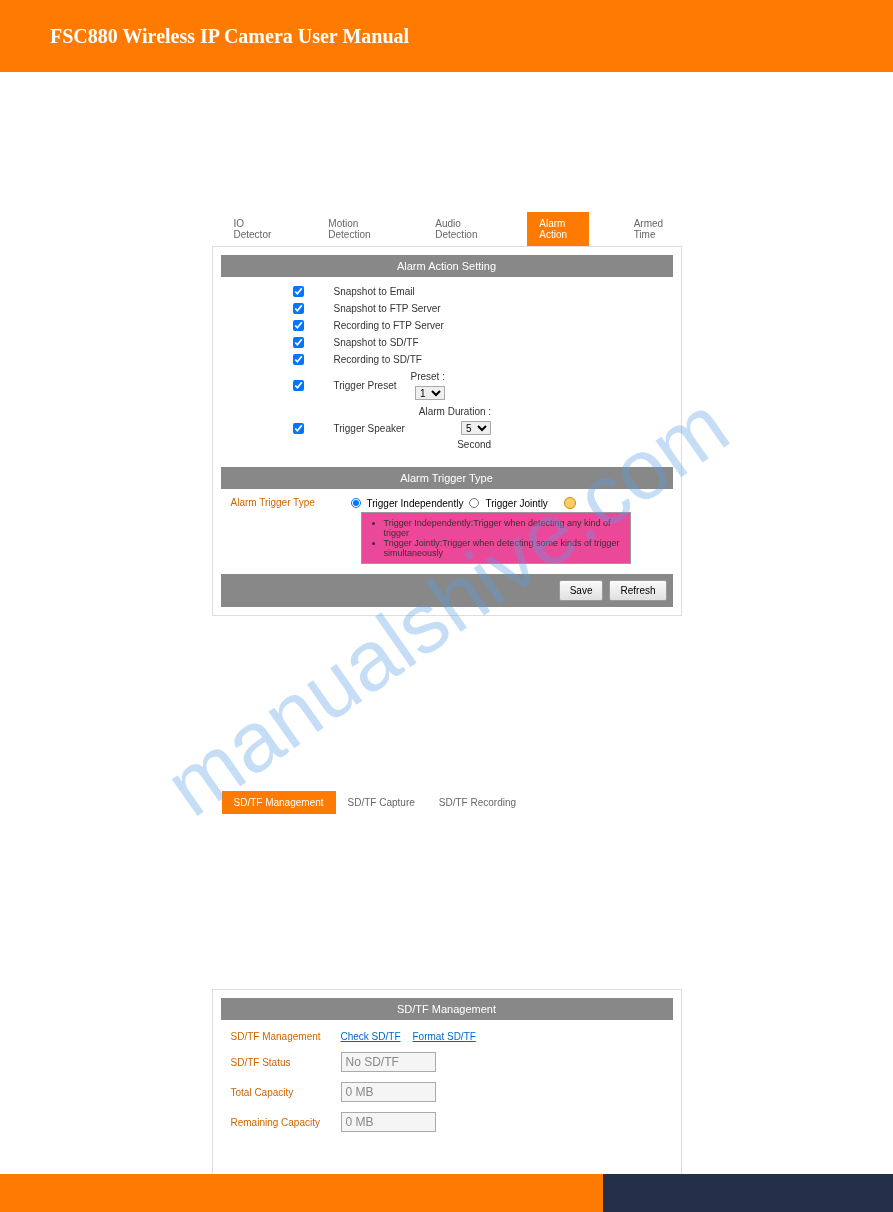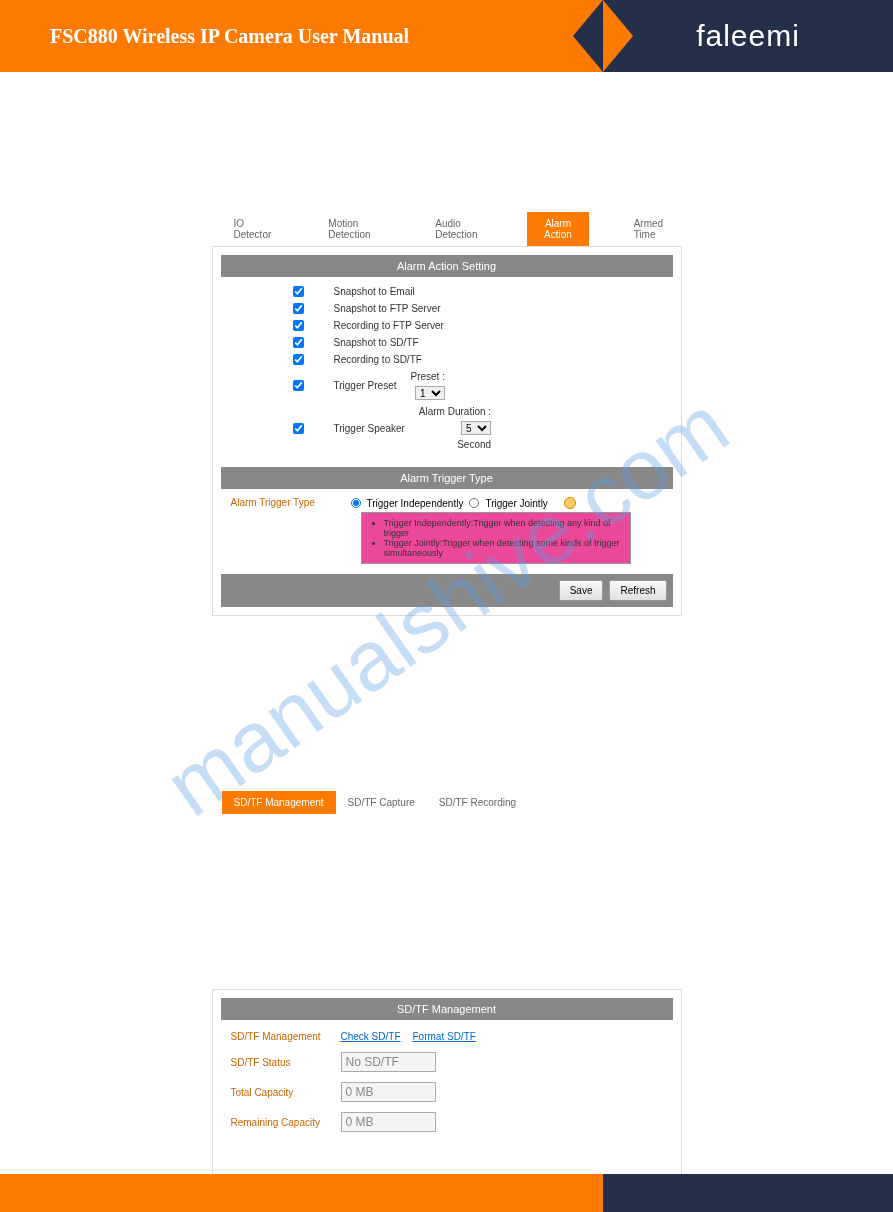--- a/index.html
+++ b/index.html
@@ -13,21 +13,21 @@
   .header-right::before { content: ""; position: absolute; left: -30px; top: 0; width: 0; height: 0; border-top: 36px solid transparent; border-bottom: 36px solid transparent; border-right: 30px solid #24304a; }
   .logo { color: #fff; font-size: 30px; font-weight: 300; letter-spacing: 1px; }
   
   .watermark { position: absolute; top: 50%; left: 50%; transform: translate(-50%, -50%) rotate(-35deg); font-size: 85px; color: rgba(90, 160, 230, 0.35); font-weight: 400; pointer-events: none; z-index: 100; white-space: nowrap; }
   
   .panel { border: 1px solid #ddd; background: #fff; margin: 0 auto; width: 470px; position: relative; }
   .panel2 { margin-top: 175px; height: 340px; }
   
   .tabs { display: flex; gap: 0; margin: 0 auto; width: 470px; padding-left: 10px; }
   .tab { font-size: 10px; color: #666; padding: 6px 12px; cursor: pointer; }
-  .tab.active { background: #ff7a00; color: #fff; text-align: center; }
+  .tab.active { background: #ff7a00; color: #fff; }
   
   .section-bar { background: #888; color: #fff; font-size: 11px; padding: 5px 10px; margin: 8px 8px 0 8px; text-align: center; }
   
   .check-row { display: flex; align-items: center; padding: 3px 0 3px 80px; font-size: 10px; color: #333; gap: 6px; }
   .check-row input[type="checkbox"] { width: 11px; height: 11px; }
   .check-row .lbl { white-space: nowrap; padding-left: 24px; }
   .inline-field { margin-left: 8px; display: flex; align-items: flex-end; gap: 4px; flex-direction: column; }
   .inline-field select { font-size: 10px; width: 30px; height: 14px; border: 1px solid #aaa; }
   
   .trigger-row { display: flex; padding: 8px 10px 0 18px; font-size: 10px; }
@@ -51,23 +51,20 @@
   .footer { position: absolute; bottom: 0; left: 0; right: 0; height: 38px; display: flex; }
   .footer-left { background: #ff7a00; flex: 1; }
   .footer-right { background: #24304a; width: 290px; }
 </style>
 </head>
 <body>
 
 <div class="header">
   <div class="header-left">
     <span class="header-title">FSC880 Wireless IP Camera User Manual</span>
-  </div>
-  <div class="header-right">
-    <span class="logo">faleemi</span>
   </div>
 </div>
 
 <div class="watermark">manualshive.com</div>
 
 <div class="tabs" style="margin-top:140px;gap:33px;">
   <span class="tab">IO Detector</span>
   <span class="tab">Motion Detection</span>
   <span class="tab">Audio Detection</span>
   <span class="tab active">Alarm Action</span>

